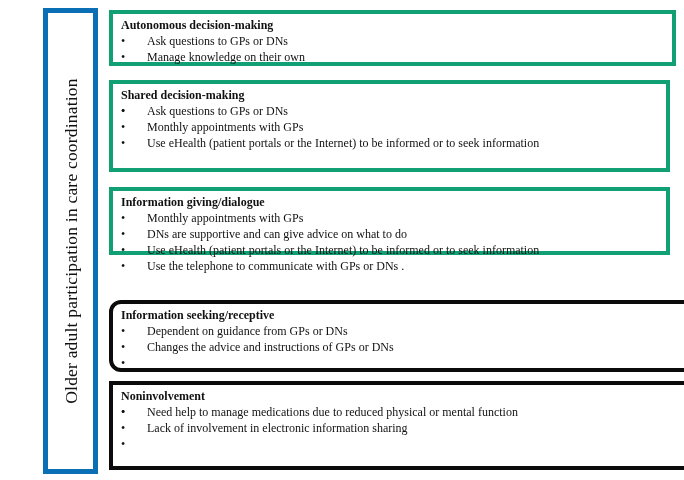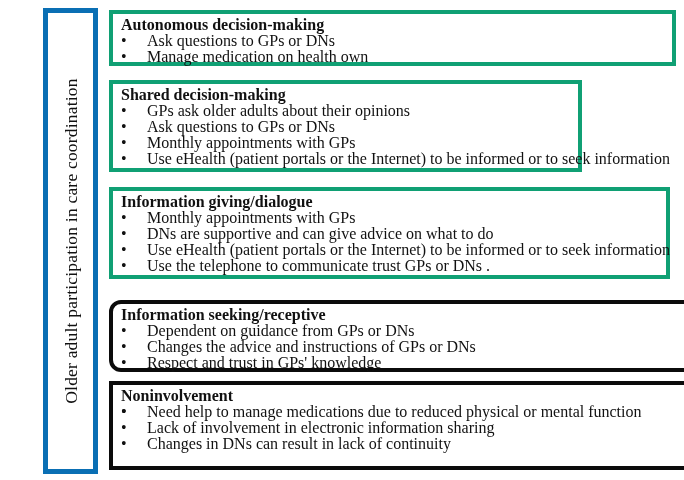--- a/index.html
+++ b/index.html
@@ -4,76 +4,76 @@
   <style>
     html, body { margin: 0; padding: 0; background: #ffffff; }
     body { width: 684px; height: 480px; position: relative; overflow: hidden;
            font-family: "Liberation Serif", "DejaVu Serif", serif; color: #111; }
     .side-box { position: absolute; left: 43px; top: 8px; width: 45px; height: 456px;
                 border: 5px solid #0a6fb4; }
     .side-label { position: absolute; left: 50%; top: 50%;
                   transform: translate(-50%, -50%) rotate(-90deg);
                   white-space: nowrap; font-size: 17.5px; letter-spacing: 0.2px; }
     .cat-box { position: absolute; left: 109px; box-sizing: border-box;
-               padding: 3px 8px 0 8px; font-size: 16px; line-height: 16px; }
+               padding: 3px 8px 0 8px; font-size: 12px; line-height: 16px; }
     .cat-box.green { border: 4px solid #10a074; }
     .cat-box.black { border: 4px solid #0b0b0b; }
     .cat-title { font-weight: bold; }
     .items { list-style: none; margin: 0; padding: 0; }
     .items li { position: relative; padding-left: 26px; white-space: nowrap; }
     .items li .bullet { position: absolute; left: 0; top: 0; }
     #box-0 { top: 10px; width: 567px; height: 56px; }
-    #box-1 { top: 80px; width: 473px; height: 92px; }
-    #box-2 { top: 187px; width: 561px; height: 92px; }
+    #box-1 { top: 80px; width: 561px; height: 92px; }
+    #box-2 { top: 187px; width: 561px; height: 68px; }
     #box-3 { top: 300px; width: 627px; height: 72px; border-radius: 12px; }
     #box-4 { top: 381px; width: 592px; height: 89px; }
   </style>
 </head>
 <body>
 
 <div class="side-box">
   <div class="side-label">Older adult participation in care coordination</div>
 </div>
 
 <div id="boxes">
     <div id="box-0" class="cat-box green">
       <div class="cat-title">Autonomous decision-making</div>
       <ul class="items">
         <li><span class="bullet">•</span><span>Ask questions to GPs or DNs</span></li>
-        <li><span class="bullet">•</span><span>Manage medication on health own</span></li>
+        <li><span class="bullet">•</span><span>Manage knowledge on their own</span></li>
       </ul>
     </div>
     <div id="box-1" class="cat-box green">
       <div class="cat-title">Shared decision-making</div>
       <ul class="items">
-        <li><span class="bullet">•</span><span>GPs ask older adults about their opinions</span></li>
+        <li><span class="bullet">•</span></li>
         <li><span class="bullet">•</span><span>Ask questions to GPs or DNs</span></li>
         <li><span class="bullet">•</span><span>Monthly appointments with GPs</span></li>
         <li><span class="bullet">•</span><span>Use eHealth (patient portals or the Internet) to be informed or to seek information</span></li>
       </ul>
     </div>
     <div id="box-2" class="cat-box green">
       <div class="cat-title">Information giving/dialogue</div>
       <ul class="items">
         <li><span class="bullet">•</span><span>Monthly appointments with GPs</span></li>
         <li><span class="bullet">•</span><span>DNs are supportive and can give advice on what to do</span></li>
         <li><span class="bullet">•</span><span>Use eHealth (patient portals or the Internet) to be informed or to seek information</span></li>
-        <li><span class="bullet">•</span><span>Use the telephone to communicate trust GPs or DNs .</span></li>
+        <li><span class="bullet">•</span><span>Use the telephone to communicate with GPs or DNs .</span></li>
       </ul>
     </div>
     <div id="box-3" class="cat-box black">
       <div class="cat-title">Information seeking/receptive</div>
       <ul class="items">
         <li><span class="bullet">•</span><span>Dependent on guidance from GPs or DNs</span></li>
         <li><span class="bullet">•</span><span>Changes the advice and instructions of GPs or DNs</span></li>
-        <li><span class="bullet">•</span><span>Respect and trust in GPs' knowledge</span></li>
+        <li><span class="bullet">•</span></li>
       </ul>
     </div>
     <div id="box-4" class="cat-box black">
       <div class="cat-title">Noninvolvement</div>
       <ul class="items">
         <li><span class="bullet">•</span></li>
         <li><span class="bullet">•</span><span>Need help to manage medications due to reduced physical or mental function</span></li>
         <li><span class="bullet">•</span><span>Lack of involvement in electronic information sharing</span></li>
-        <li><span class="bullet">•</span><span>Changes in DNs can result in lack of continuity</span></li>
+        <li><span class="bullet">•</span></li>
       </ul>
     </div>
   </div>
 
 </body></html>

